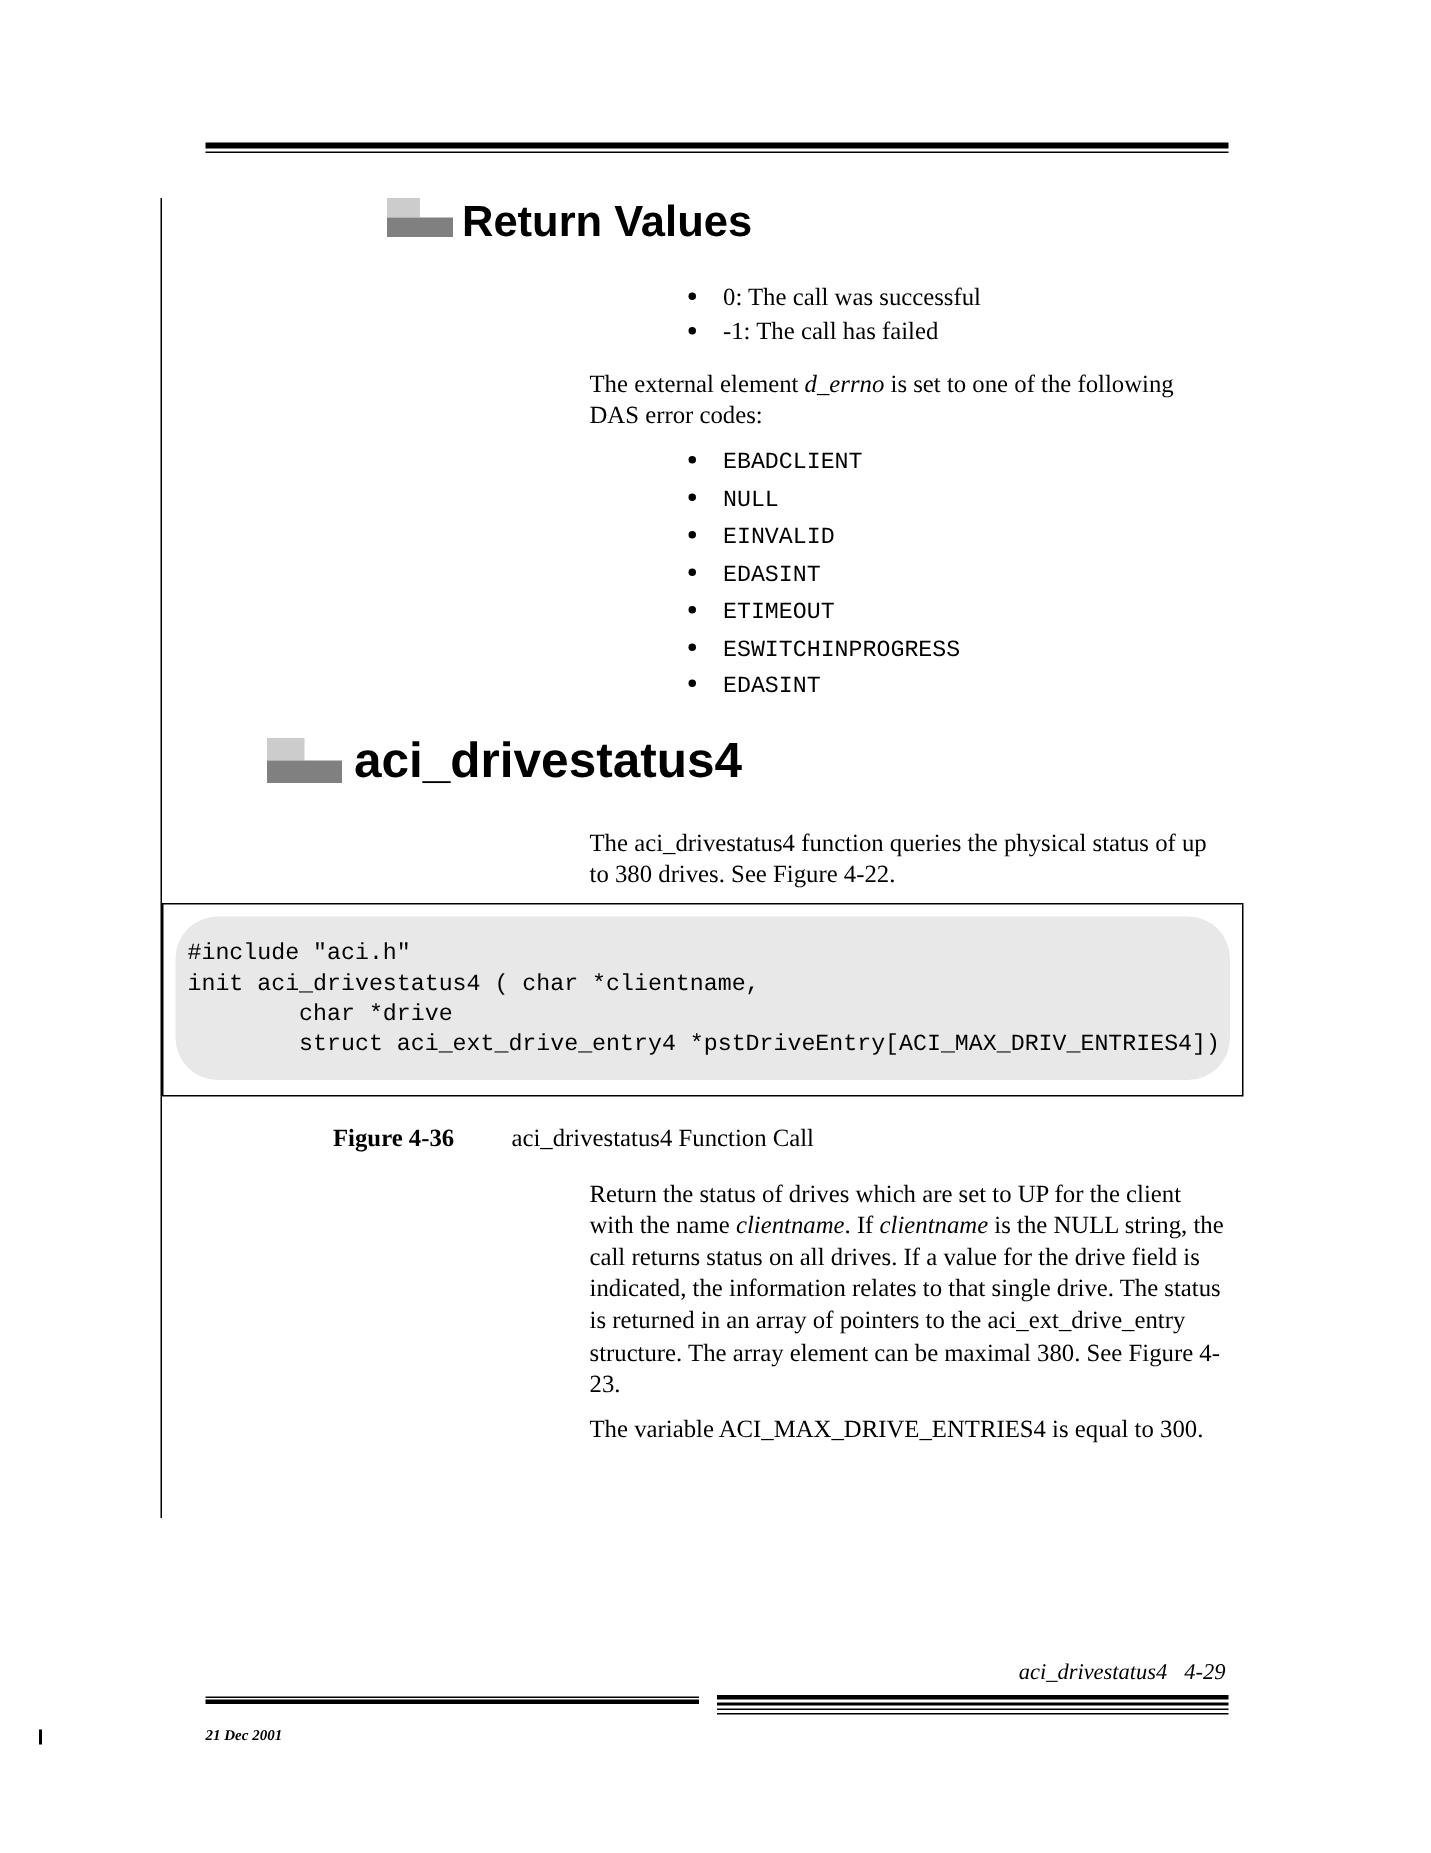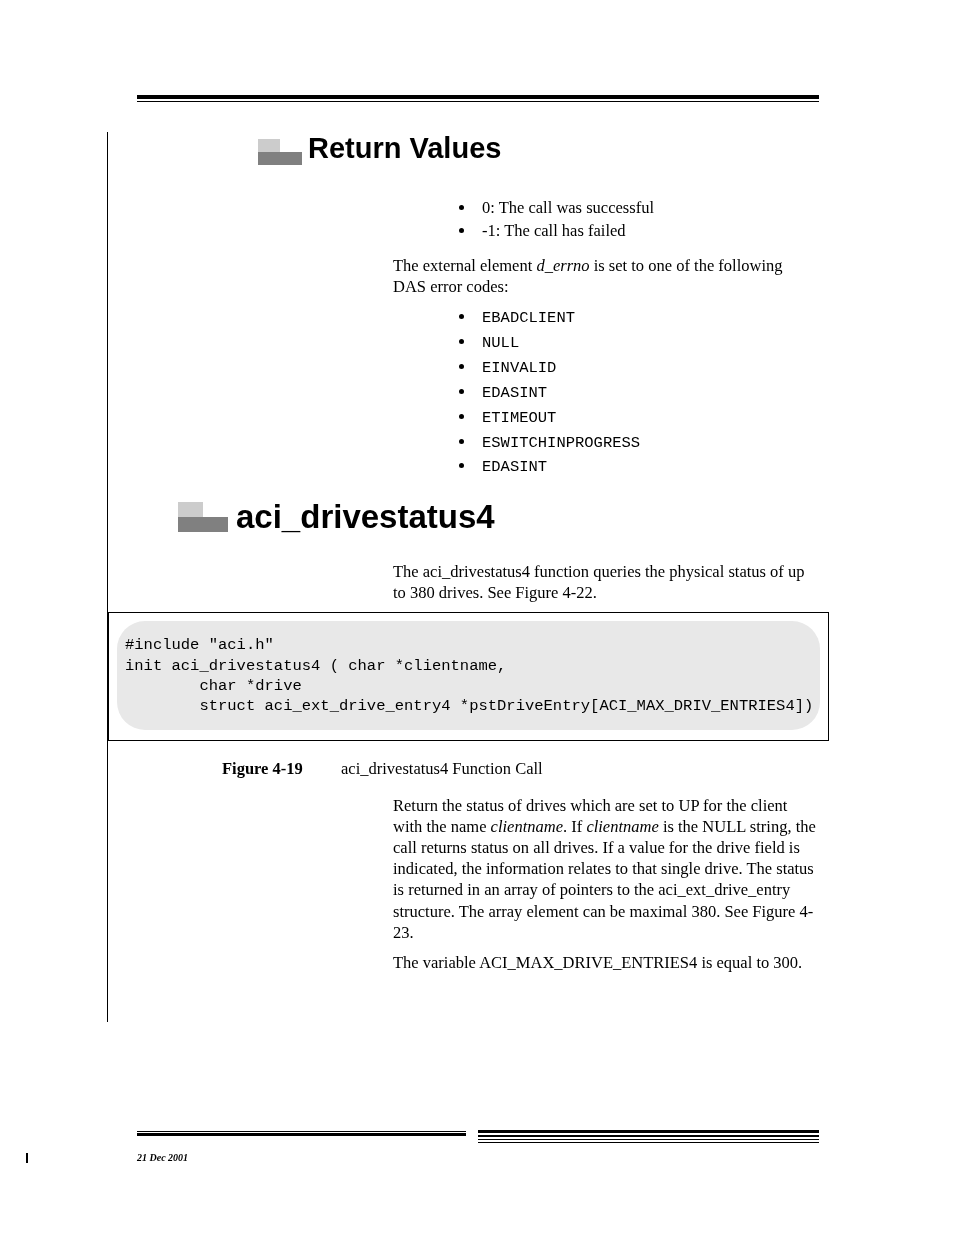--- a/index.html
+++ b/index.html
@@ -21,23 +21,23 @@
     margin-bottom: 30px;
   }
   .content-col {
     border-left: 1px solid #000;
     margin-left: -30px;
     padding-left: 30px;
     padding-bottom: 40px;
   }
   .section-header {
     display: flex;
-    align-items: flex-end;
+    align-items: flex-start;
     margin-left: 120px;
-    margin-bottom: 32px;
+    margin-bottom: 22px;
   }
   .section-marker {
     width: 44px;
     height: 26px;
     position: relative;
     margin-right: 6px;
     flex-shrink: 0;
   }
   .section-marker .bar-light {
     position: absolute;
@@ -248,35 +248,38 @@
     <div class="code-box">
       <div class="code-inner">
         <pre>#include "aci.h"
 init aci_drivestatus4 ( char *clientname,
         char *drive
         struct aci_ext_drive_entry4 *pstDriveEntry[ACI_MAX_DRIV_ENTRIES4])</pre>
       </div>
     </div>
 
     <div class="figure-row">
-      <div class="figure-label">Figure 4-19</div>
+      <div class="figure-label">Figure 4-36</div>
       <div class="figure-caption">aci_drivestatus4 Function Call</div>
     </div>
 
     <div class="body-block">
       <p>
         <span>Return the status of drives which are set to UP for the client with the name </span><span class="italic">clientname</span><span>. If </span><span class="italic">clientname</span><span> is the NULL string, the call returns status on all drives. If a value for the drive field is indicated, the information relates to that single drive. The status is returned in an array of pointers to the aci_ext_drive_entry structure. The array element can be maximal 380. See Figure 4-23.</span>
       </p>
       <p>The variable ACI_MAX_DRIVE_ENTRIES4 is equal to 300.</p>
     </div>
 
   </div>
 </div>
 
 <div class="footer">
+  <div class="footer-top">
+    <span>aci_drivestatus4</span>&nbsp;&nbsp;&nbsp;<span>4-29</span>
+  </div>
   <div class="footer-line-area">
     <div class="footer-line-left"></div>
     <div class="footer-line-right">
       <div class="l1"></div>
         <div class="l2"></div>
         <div class="l3"></div>
         <div class="l4"></div>
     </div>
   </div>
   <div class="footer-date">21 Dec 2001</div>

